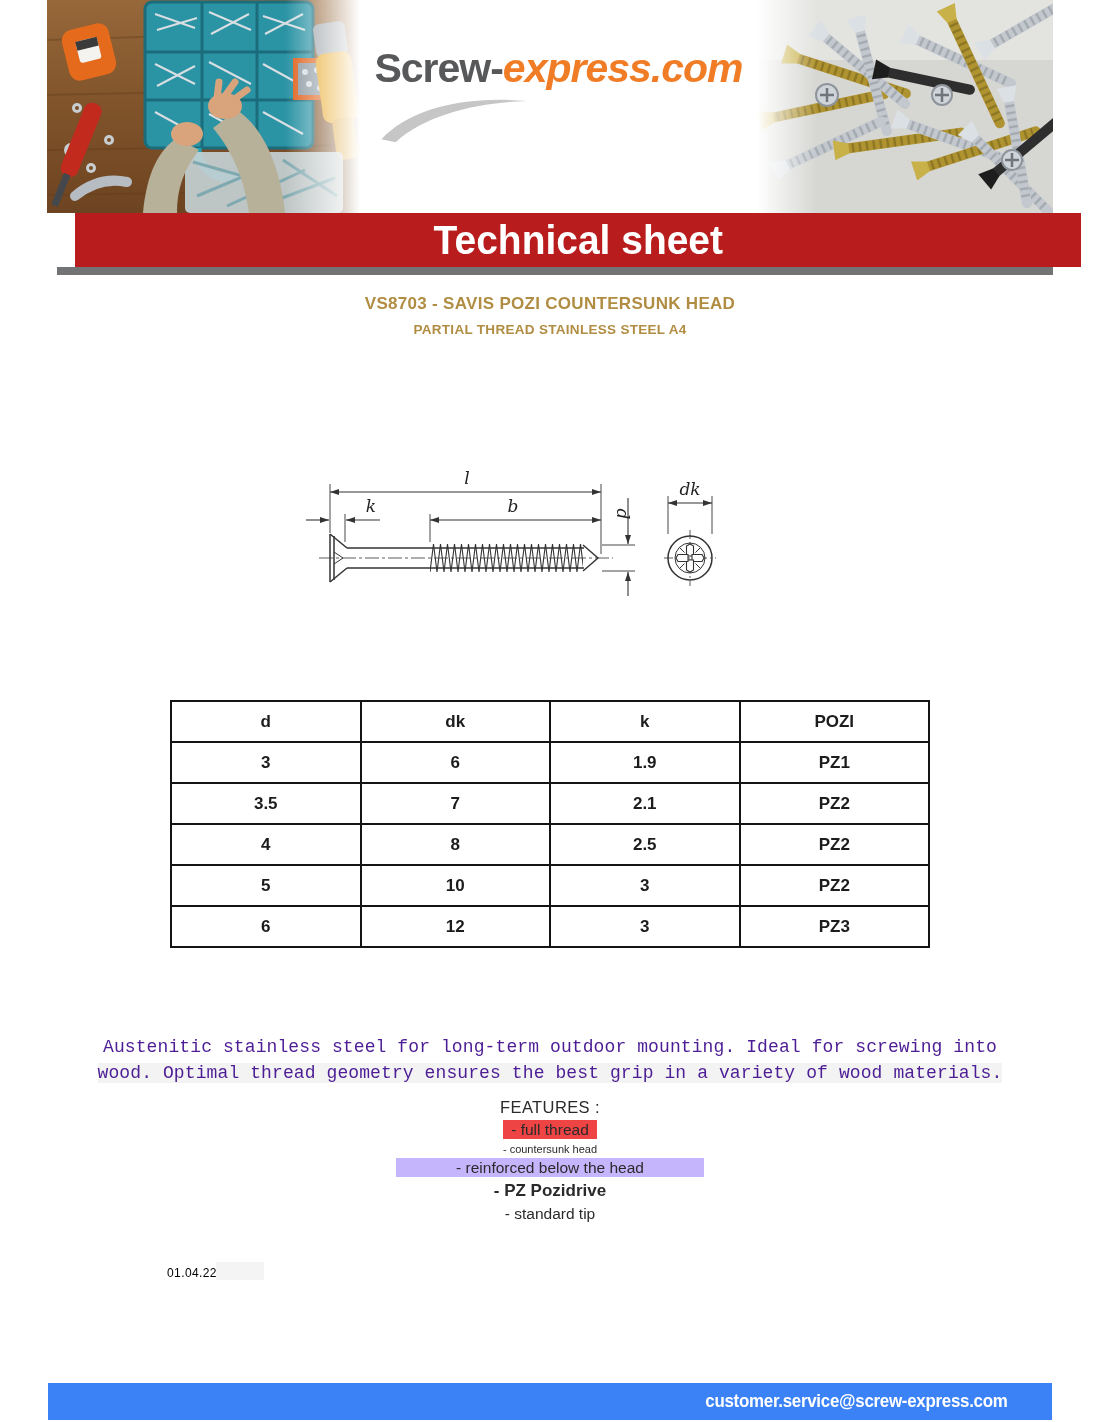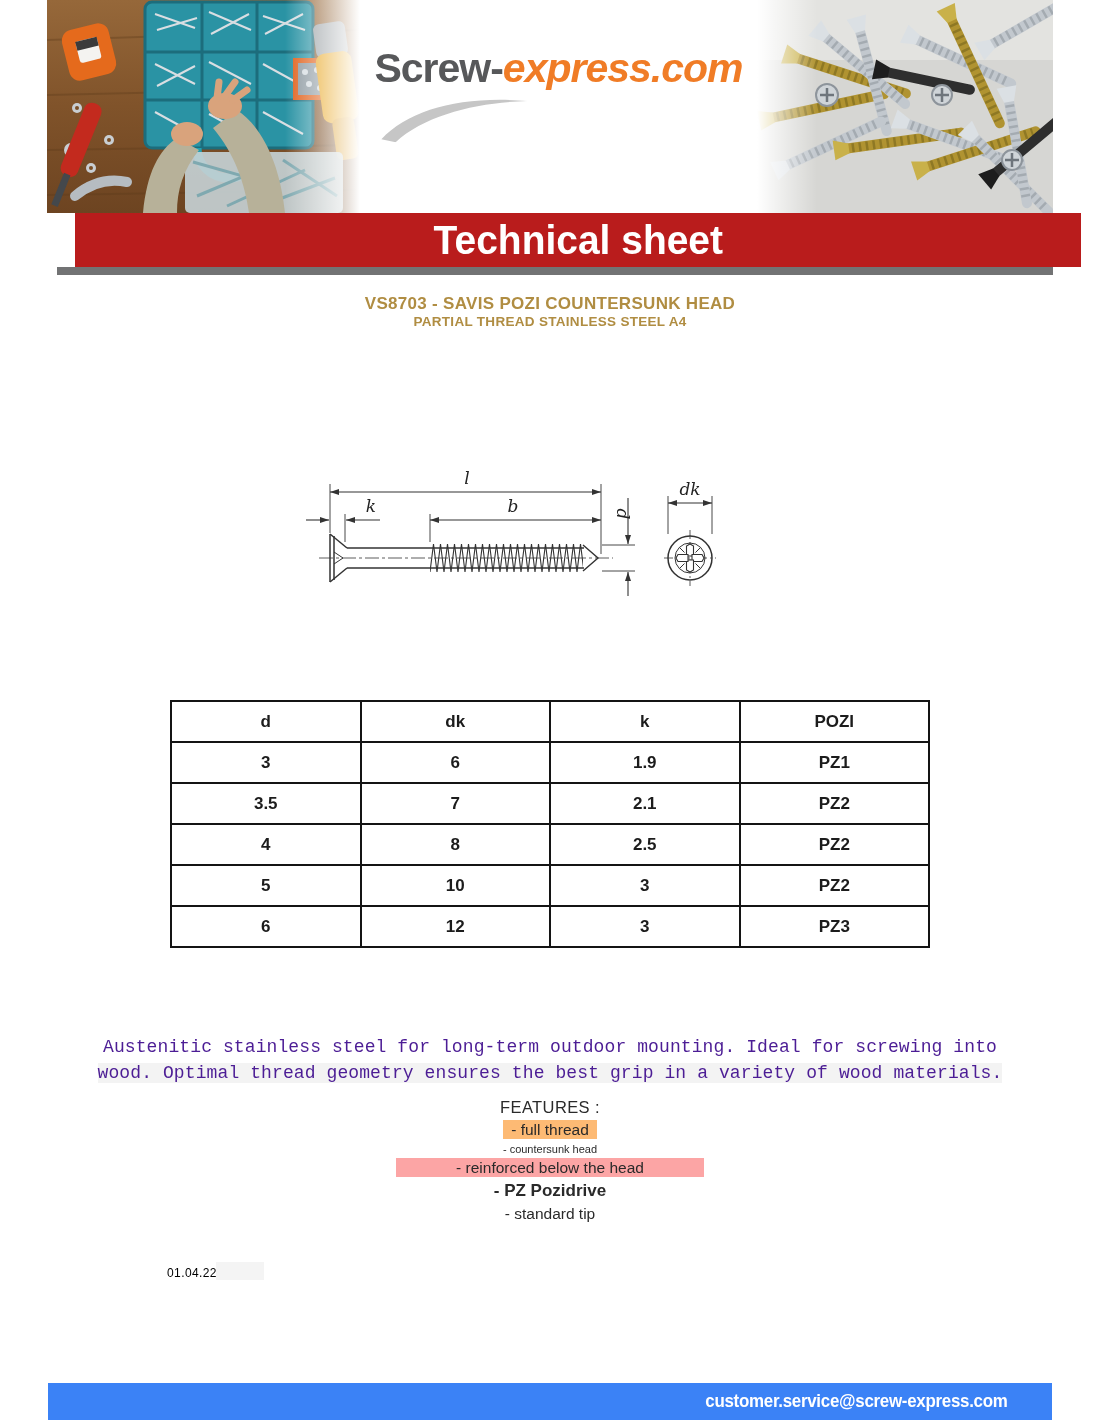--- a/index.html
+++ b/index.html
@@ -22,21 +22,21 @@
   
   .banner { position:absolute; left:47px; top:213px; width:1006px; height:54px;
             background:#b91c1c; display:flex; align-items:center; justify-content:center;margin-left:28px; }
   .banner-title { color:#fff; font-size:41px; font-weight:bold; transform:scaleX(.95);
                   letter-spacing:0; white-space:nowrap; }
   .banner-shadow { position:absolute; left:57px; top:267px; width:996px; height:8px; background:#727374; }
 
   
   .title-block { position:absolute; left:47px; top:294px; width:1006px; text-align:center; color:#b08d42; }
   .product-title    { font-size:17px;   font-weight:bold; letter-spacing:.3px; }
-  .product-subtitle { font-size:13.5px; font-weight:bold; letter-spacing:.3px; }
+  .product-subtitle { font-size:13.5px; font-weight:bold; letter-spacing:.3px; margin-top:8px; }
 
   
   .diagram { position:absolute; left:295px; top:462px; }
   .dlab { font-family:"DejaVu Serif", serif; font-style:italic; font-size:17px; fill:#222; }
 
   
   .dims { position:absolute; left:170px; top:700px; width:760px;
           border-collapse:collapse; table-layout:fixed; }
   .dims th, .dims td { border:2px solid #141414; height:37px; text-align:center;
           vertical-align:middle; font-size:17px; font-weight:bold; color:#1c1c1c; }
@@ -44,24 +44,24 @@
   
   .description { position:absolute; left:47px; top:1016px; width:1006px; text-align:center;
                  font-size:18px; line-height:26px; color:#4c1d95; letter-spacing:.1px;font-family:Liberation Mono, monospace; }
   .hl  { background:#f3f3f3; }
 
   
   .features { position:absolute; left:47px; top:1098px; width:1006px; text-align:center; color:#2a2a2a; }
   .features-heading { font-size:16.5px; letter-spacing:.4px; margin-bottom:3px; }
   .feature  { margin:4px 0; font-size:15.5px; }
   .feature span { padding:1px 8px; }
-  .f0 span { background:#fdba74;text-align:center; }
+  .f0 span { background:#ef4444;text-align:center; }
   .f-small { font-size:11px; font-weight:bold; }
   .f-small span { font-weight:normal; }
-  .f-wide span { background:#fca5a5; padding:1px 60px; }
+  .f-wide span { background:#c4b5fd; padding:1px 60px; }
   .f-bold  { font-size:17px; font-weight:bold; }
 
   
   .date { position:absolute; left:167px; top:1266px; font-size:12px; color:#000000; letter-spacing:.4px; }
   .date-smudge { position:absolute; left:216px; top:1262px; width:48px; height:18px; background:#f4f4f4; }
   .footer-bar { position:absolute; left:48px; top:1383px; width:1004px; height:37px; background:#3b82f6;
                 display:flex; align-items:center; justify-content:flex-end;
                 padding-right:44px; box-sizing:border-box; }
   .footer-email { color:#fff; font-size:18px; font-weight:bold; letter-spacing:-.3px;
                   transform:scaleX(.94); transform-origin:right center; white-space:nowrap; }

